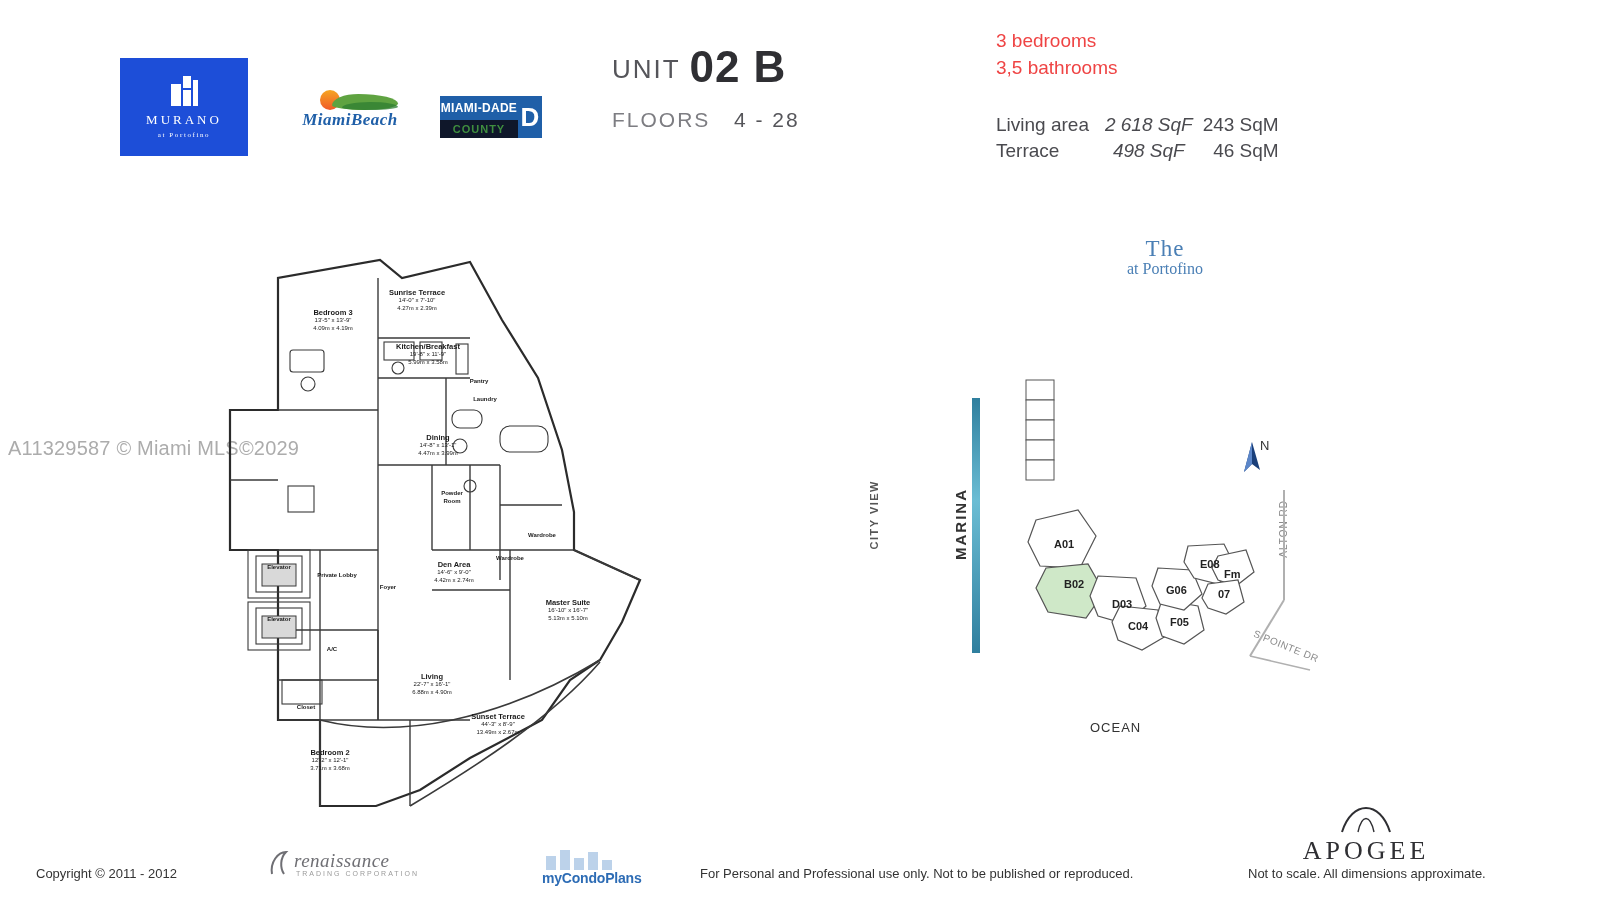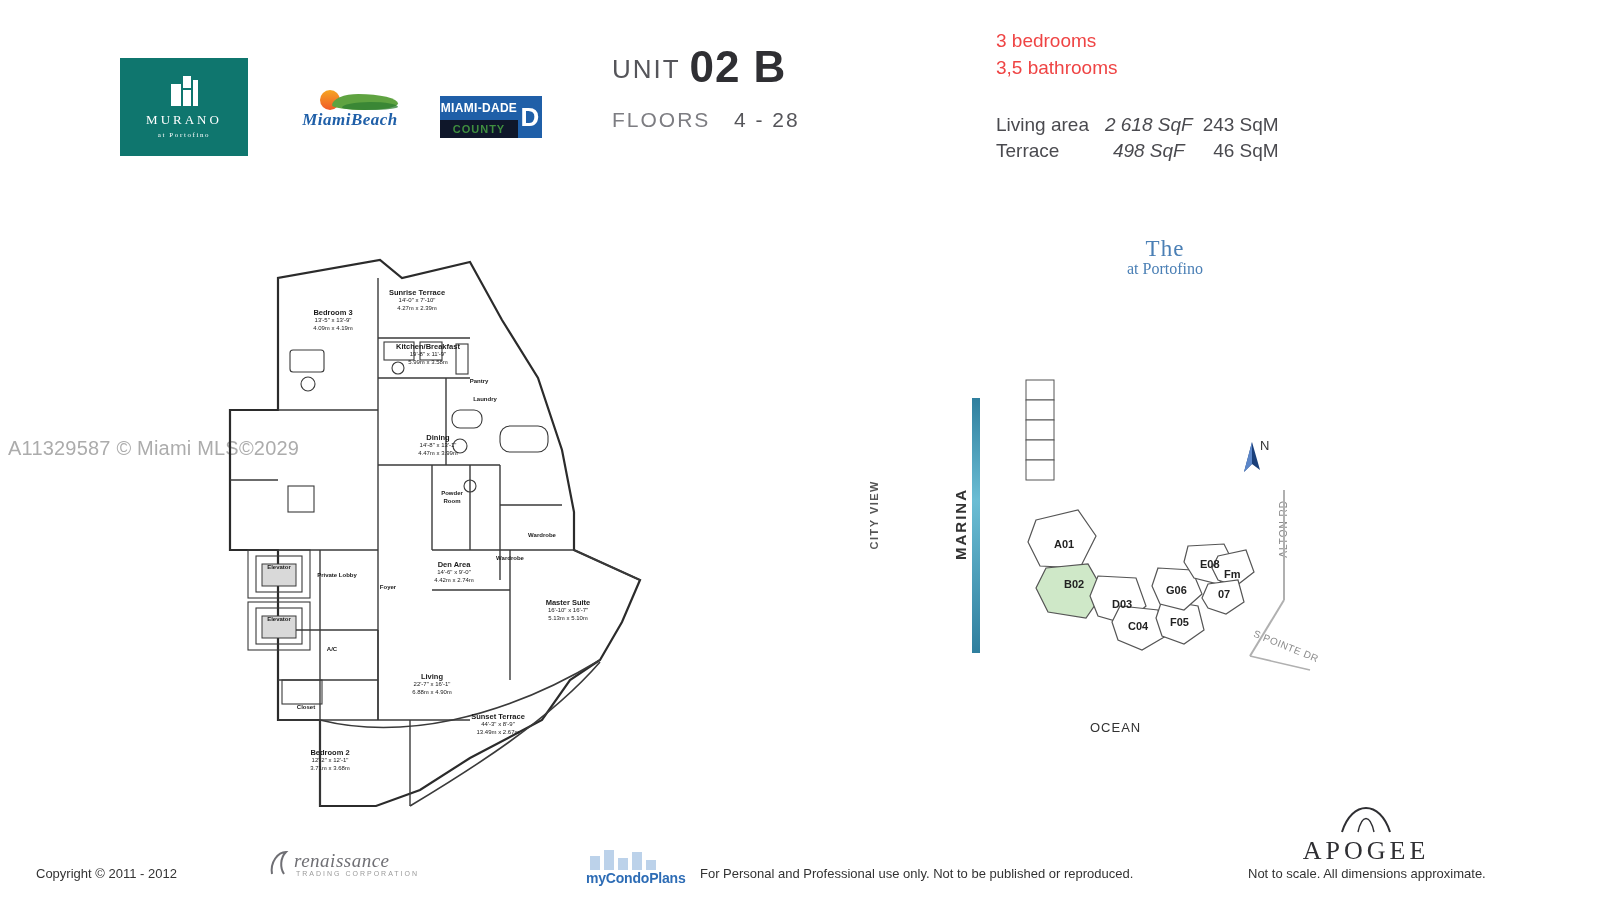--- a/index.html
+++ b/index.html
@@ -9,21 +9,21 @@
     font-family:"Liberation Sans", sans-serif;
     color:#3a3a3a;
     position:relative;
     overflow:hidden;
   }
   .abs{position:absolute;}
 
   
   #murano-logo{
     left:120px;top:58px;width:128px;height:98px;
-    background:#0f766e;
+    background:#1d4ed8;
     display:flex;flex-direction:column;align-items:center;justify-content:center;
   }
   #murano-logo .glyph{
     width:26px;height:30px;position:relative;margin-bottom:6px;
   }
   #murano-logo .glyph i{position:absolute;background:#fff;display:block;}
   #murano-logo .g1{left:0;top:8px;width:10px;height:22px;}
   #murano-logo .g2{left:12px;top:0;width:8px;height:12px;}
   #murano-logo .g3{left:12px;top:14px;width:8px;height:16px;}
   #murano-logo .g4{left:22px;top:4px;width:5px;height:26px;}
@@ -110,21 +110,21 @@
   
   #watermark{left:8px;top:437px;font-size:20px;color:#9a9a9a;opacity:.82;letter-spacing:.2px;}
 
   
   #footer{left:0;top:856px;width:1600px;height:40px;}
   #copyright{position:absolute;left:36px;top:10px;font-size:13px;color:#333;}
   #renaissance{position:absolute;left:278px;top:-8px;width:150px;height:40px;}
   #ren-word{position:absolute;left:16px;top:2px;font-family:"Liberation Serif",serif;font-style:italic;
     font-size:19px;color:#6f6f74;letter-spacing:.5px;}
   #ren-sub{position:absolute;left:18px;top:22px;font-size:7px;color:#9a9a9a;letter-spacing:2px;}
-  #mycondoplans{position:absolute;left:536px;top:-6px;width:150px;height:40px;margin-left:44px;}
+  #mycondoplans{position:absolute;left:536px;top:-6px;width:150px;height:40px;}
   #mcp-word{position:absolute;left:6px;top:20px;font-size:14px;font-weight:bold;color:#2d6cb5;letter-spacing:-.2px;}
   .mcp-bar{position:absolute;background:#bcd2ea;}
   #usage{position:absolute;left:700px;top:10px;font-size:13px;color:#333;}
   #notscale{position:absolute;left:1248px;top:10px;font-size:13px;color:#333;}
 
   
   #apogee{left:1280px;top:796px;width:172px;text-align:center;}
   #apogee-word{font-family:"Liberation Serif",serif;font-size:26px;letter-spacing:4px;color:#2f2f33;}
 </style>
 </head>

